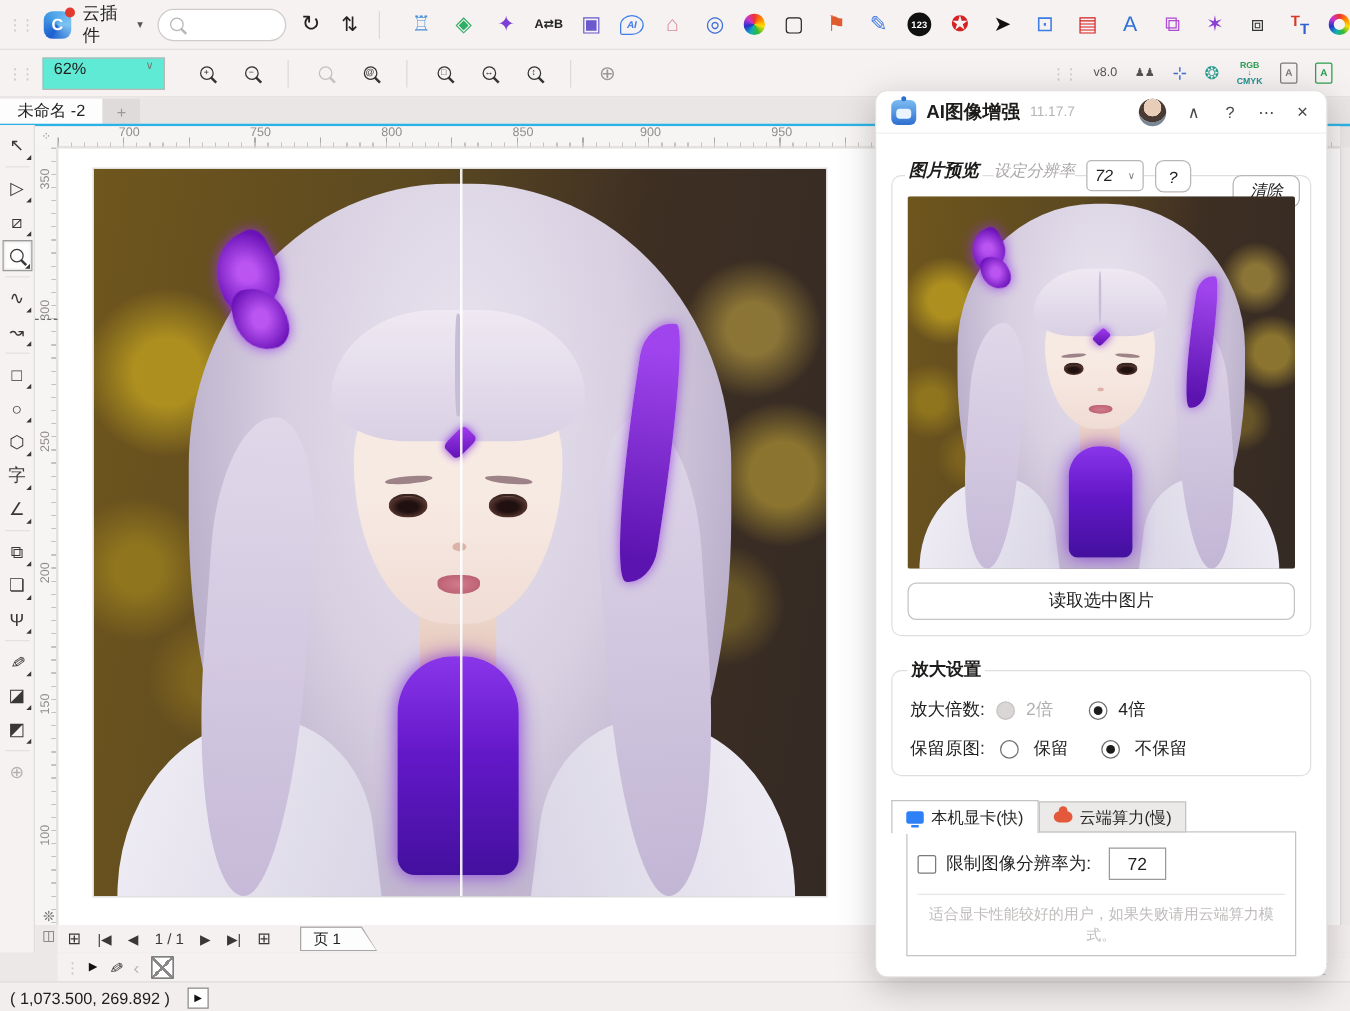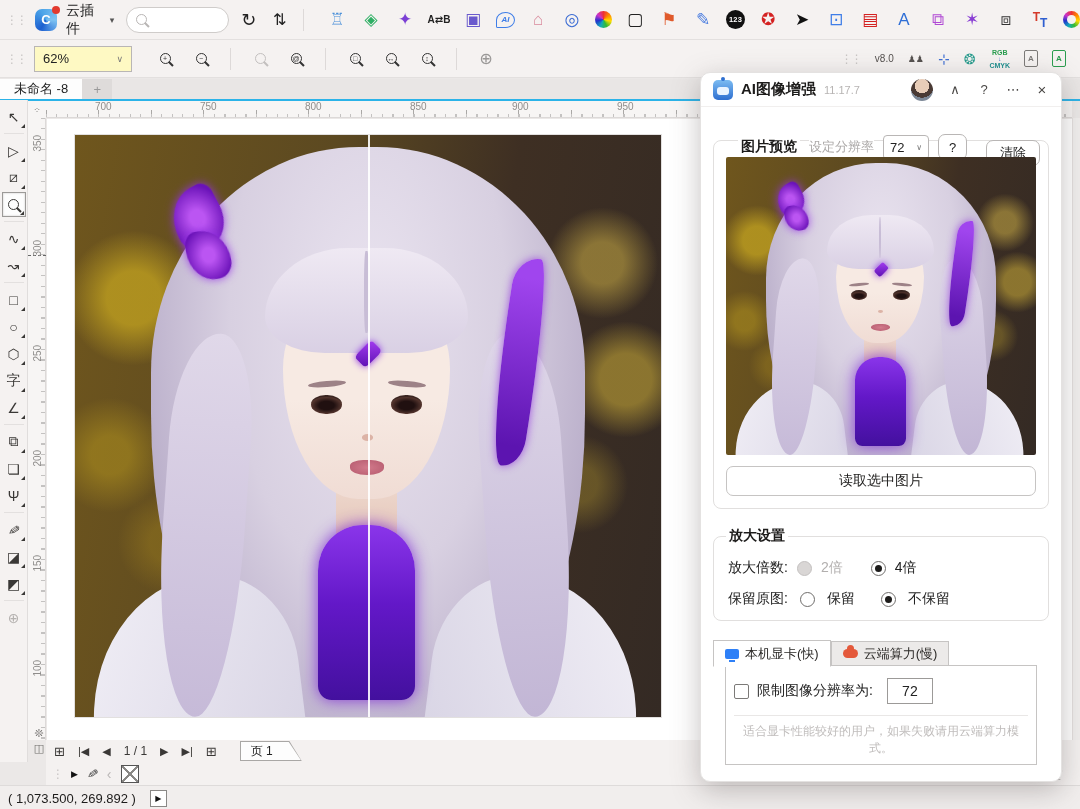--- a/index.html
+++ b/index.html
@@ -55,22 +55,22 @@
   .picon.abicon { color:#222; font-weight:bold; font-size:10px; letter-spacing:0; }
   .picon.aiicon { width:19px; height:16px; border:1.5px solid #3f7ee8; border-radius:50% 50% 50% 10%;
                   color:#3f7ee8; font-size:8px; font-weight:bold; font-style:italic; }
   
   .row2 {
     position:absolute; left:0; top:40px; width:1080px; height:38px;
     background:#f5f2f1; border-bottom:1px solid #e3e0df;
     display:flex; align-items:center; gap:8px; padding-left:6px;
   }
   .combo {
-    width:98px; height:26px; border:1px solid #b9b6b5; background:#fef9c3;
-    display:flex; align-items:center; justify-content:space-between; padding:0 8px; font-size:13px;
+    width:98px; height:26px; border:1px solid #b9b6b5; background:#5eead4;
+    display:flex; justify-content:space-between; padding:0 8px; font-size:13px;
   }
   .combo .chev { color:#777; font-size:9px; }
   .zicon-row { display:flex; align-items:center; gap:14px; margin-left:14px; }
   .zicon { color:#333; display:inline-flex; align-items:center; justify-content:center; width:22px; }
   .zicon.muted { color:#c3c0bf; }
   .row2-right { margin-left:auto; display:flex; align-items:center; gap:14px; padding-right:14px; }
   .ver-text { font-size:10px; color:#55514f; }
   .rgbcmyk { display:flex; flex-direction:column; align-items:center; line-height:1; font-size:7px; font-weight:bold; }
   .rgbcmyk .r { color:#2a9d4f; } .rgbcmyk .a { color:#2f5fd0; font-size:6px; } .rgbcmyk .c { color:#1f8f8f; }
   .docA { width:14px; height:17px; border:1px solid currentColor; border-radius:2px;
@@ -207,21 +207,21 @@
                    background:#eaf4ff; border-radius:3px; }
   .robot::after { content:""; position:absolute; left:8px; top:-3px; width:4px; height:4px;
                   border-radius:50%; background:#2e6fd0; }
   .dlg-name { font-size:15px; font-weight:bold; color:#1d1c1b; }
   .dlg-ver { font-size:11px; color:#b7b4b3; }
   .dlg-btns { margin-left:auto; display:flex; align-items:center; gap:15px; }
   .avatar { width:22px; height:22px; border-radius:50%;
             background:radial-gradient(circle at 50% 32%, #e8cdb8 0 38%, #4a3a34 39% 62%, #7c8796 63%); }
   .dlg-btn { font-size:13px; color:#4a4846; width:14px; text-align:center; }
   .dlg-btn.close { font-size:15px; }
-  .legend-row { position:absolute; top:-13px; left:24px; right:8px; display:flex; align-items:center; gap:9px; }
+  .legend-row { position:absolute; top:-13px; left:10px; right:8px; display:flex; gap:9px;font-style:italic; }
   .legend-row > * { background:#fff; }
   .gb { border:1px solid #e1dfde; border-radius:8px; position:relative; margin:0 12px; }
   .gb-preview { margin-top:33px; padding:14px 9px 12px; }
   .lbl-bold { font-size:14px; font-weight:bold; color:#1d1c1b; padding:0 3px; }
   .lbl-gray { font-size:13px; color:#aba8a7; }
   .dlg-select { width:46px; height:25px; border:1px solid #b9b6b5; border-radius:4px;
                 display:flex; align-items:center; justify-content:space-between; padding:0 6px; font-size:13px; }
   .dlg-select .chev { font-size:8px; color:#777; }
   .help-btn { width:29px; height:26px; border:1px solid #b9b6b5; border-radius:7px;
               display:flex; align-items:center; justify-content:center; font-size:13px; }
@@ -351,21 +351,21 @@
       <span class="r">RGB</span>
       <span class="a">↓</span>
       <span class="c">CMYK</span>
     </span>
     <span class="docA" style="color:#7c7a78">A</span>
     <span class="docA" style="color:#2a9d4f">A</span>
   </div>
 </div>
 
 <div class="tabbar">
-  <div class="doc-tab">未命名 -8</div>
+  <div class="doc-tab">未命名 -2</div>
   <div class="new-tab">+</div>
 </div>
 <div class="tab-underline"></div>
 
 <div class="corner-box">⁘</div>
 <div class="hruler" id="hruler">
     <span style="left: 49px;">700</span>
     <span style="left: 154px;">750</span>
     <span style="left: 259px;">800</span>
     <span style="left: 364px;">850</span>

